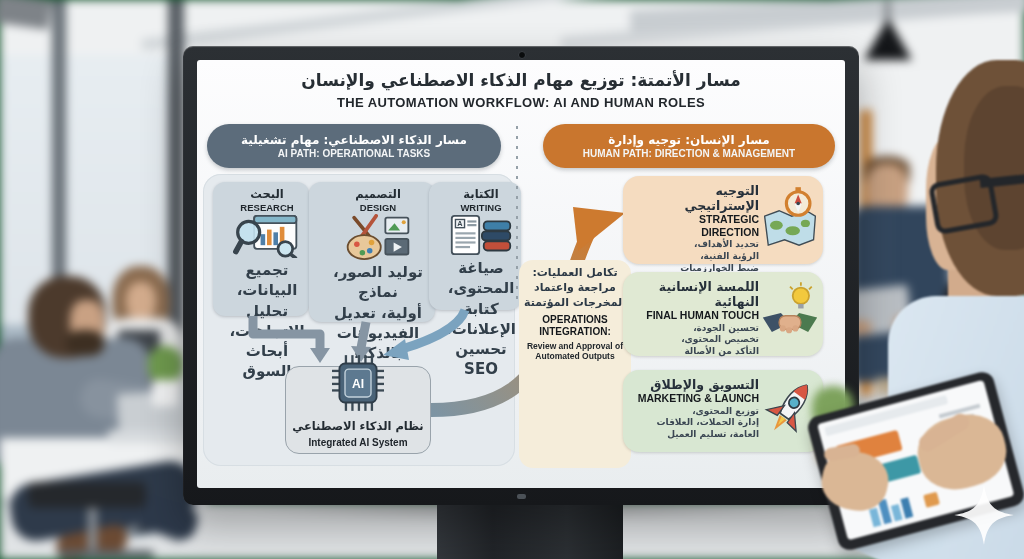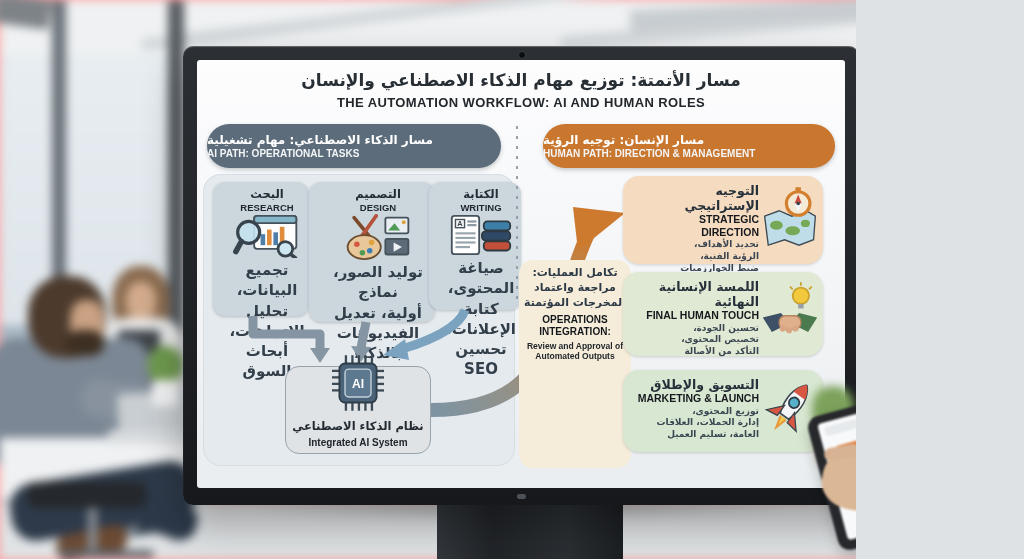--- a/index.html
+++ b/index.html
@@ -1,37 +1,37 @@
 <!DOCTYPE html>
 <html><head>
 <meta charset="utf-8">
 <style>
   html,body{margin:0;padding:0;background:#dfe2e4;}
-  #stage{position:relative;width:856px;height:559px;overflow:hidden;background:#fca5a5;
+  #stage{position:relative;width:1024px;height:559px;overflow:hidden;background:#14532d;
          font-family:"DejaVu Sans",sans-serif;}
   .abs{position:absolute;}
   
   .bg{position:absolute;inset:0;filter:blur(5px);z-index:1;}
   .fg{position:absolute;inset:0;filter:blur(1.2px);z-index:8;pointer-events:none;}
   
   .monitor{position:absolute;left:183px;top:46px;width:676px;height:459px;z-index:5;
            background:linear-gradient(#2c3034,#16181b);border-radius:10px;
            box-shadow:0 20px 42px rgba(0,0,0,.30), inset 0 1px 1px rgba(255,255,255,.28);}
   .screen{position:absolute;left:14px;top:14px;width:648px;height:428px;overflow:hidden;
           background:linear-gradient(180deg,#fdfdfe 0%,#f2f4f6 60%,#e9edef 100%);border-radius:3px;}
   .stand{position:absolute;left:437px;top:503px;width:186px;height:56px;z-index:4;
          background:linear-gradient(90deg,#33373c,#212428 30%,#2b2f33 70%,#1c1f22);}
   
   .ar{direction:rtl;font-family:"DejaVu Sans",sans-serif;}
   .en{font-family:"Liberation Sans","DejaVu Sans",sans-serif;}
   .pre{white-space:pre-line;}
   .b-title-ar{top:10px;left:0;width:100%;text-align:center;font-size:17px;font-weight:bold;color:#272e34;}
   .b-title-en{top:35px;left:0;width:100%;text-align:center;font-size:13px;font-weight:bold;
               letter-spacing:.4px;color:#22272c;}
-  .pill{border-radius:22px;display:flex;flex-direction:column;align-items:flex-start;justify-content:center;
+  .pill{border-radius:22px;display:flex;flex-direction:column;align-items:center;justify-content:center;
         box-shadow:0 2px 4px rgba(40,50,60,.25);}
   .pill .l1{font-size:12px;font-weight:bold;color:#fff;line-height:1.25;}
   .pill .l2{font-size:10px;font-weight:bold;color:#f3f5f6;line-height:1.2;}
   .pill-ai{left:10px;top:64px;width:294px;height:44px;background:#5c6c7b;}
   .pill-hu{left:346px;top:64px;width:292px;height:44px;background:#c9762e;}
   .ai-panel{left:6px;top:114px;width:312px;height:292px;background:#e5eaee;border-radius:18px;
             box-shadow:inset 0 0 0 1px #d7dee3;}
   .card{background:#ccd6dd;border-radius:12px;text-align:center;box-shadow:0 1px 3px rgba(50,60,70,.25);padding-left:12px;}
   .card .t-ar{font-size:11.5px;font-weight:bold;color:#242d34;margin-top:6px;line-height:1.2;}
   .card .t-en{font-size:9.5px;font-weight:bold;color:#1e252b;line-height:1.2;}
@@ -138,21 +138,21 @@
       <div class="abs ar b-title-ar">مسار الأتمتة: توزيع مهام الذكاء الاصطناعي والإنسان</div>
       <div class="abs en b-title-en">THE AUTOMATION WORKFLOW: AI AND HUMAN ROLES</div>
 
       <div class="abs ai-panel"></div>
 
       <div class="abs pill pill-ai">
         <div class="ar l1">مسار الذكاء الاصطناعي: مهام تشغيلية</div>
         <div class="en l2">AI PATH: OPERATIONAL TASKS</div>
       </div>
       <div class="abs pill pill-hu">
-        <div class="ar l1">مسار الإنسان: توجيه الرؤية</div>
+        <div class="ar l1">مسار الإنسان: توجيه وإدارة</div>
         <div class="en l2">HUMAN PATH: DIRECTION &amp; MANAGEMENT</div>
       </div>
 
       <div class="abs card" style="left:16px;top:122px;width:84px;height:134px;">
         <div class="ar t-ar">البحث</div>
         <div class="en t-en">RESEARCH</div>
         <svg width="70" height="44" viewBox="0 0 72 48" style="margin:1px auto 0;">
           <rect x="22" y="2" width="46" height="36" rx="3" fill="#fdfdfd" stroke="#45525c" stroke-width="2"></rect>
           <rect x="22" y="2" width="46" height="8" rx="3" fill="#84b7ca" stroke="#45525c" stroke-width="2"></rect>
           <rect x="29" y="22" width="5" height="12" fill="#4f7fa8"></rect>

